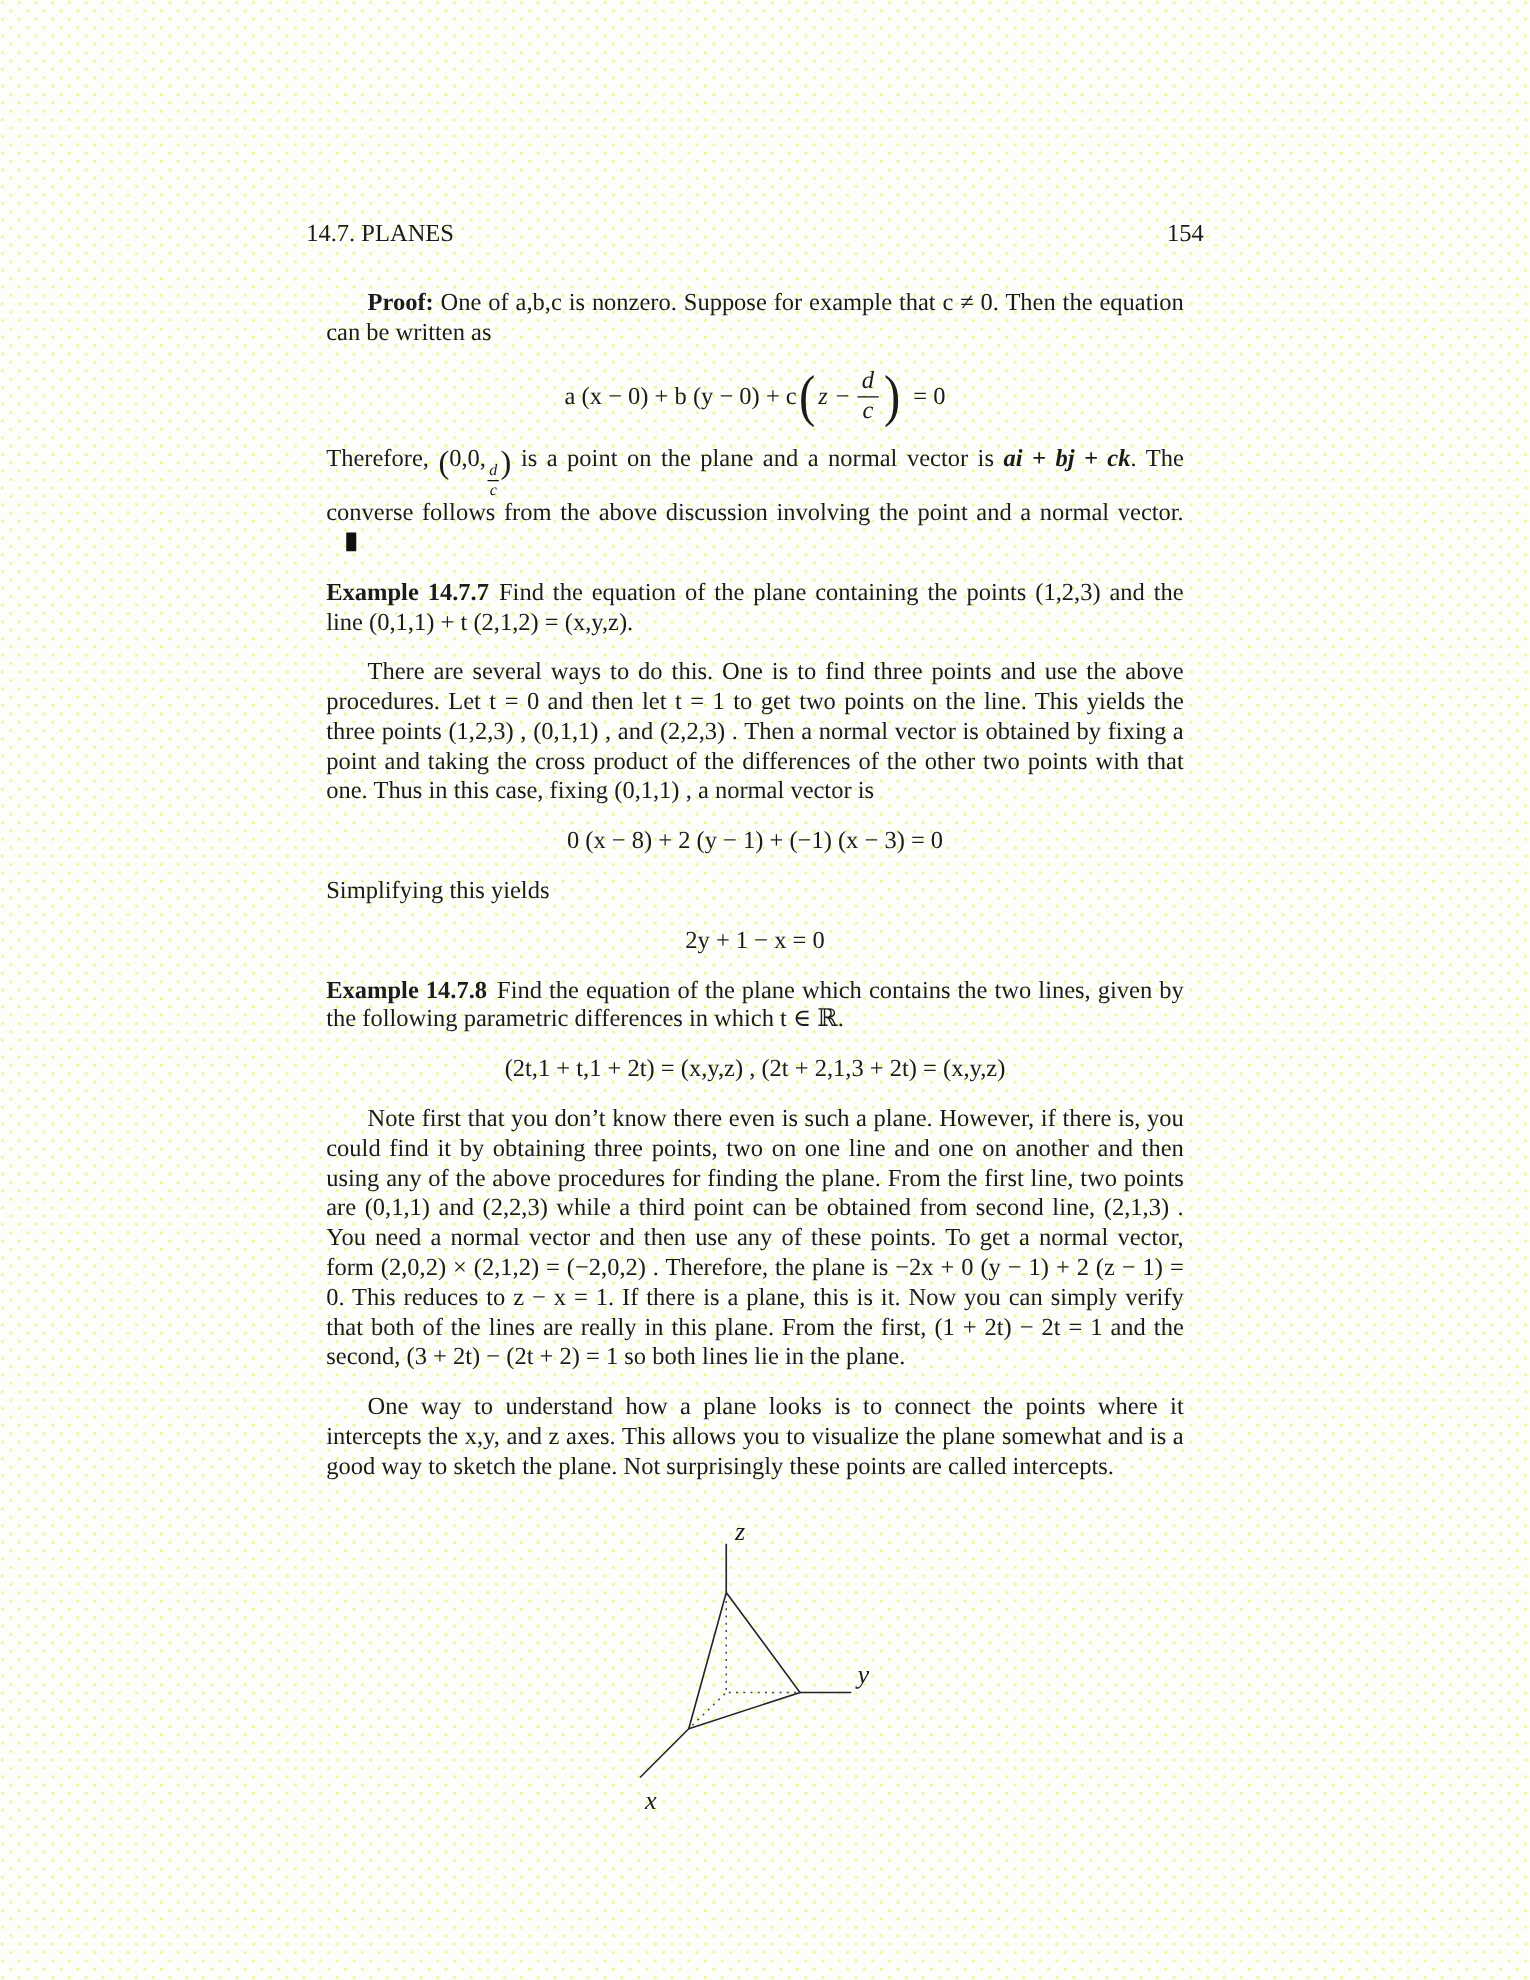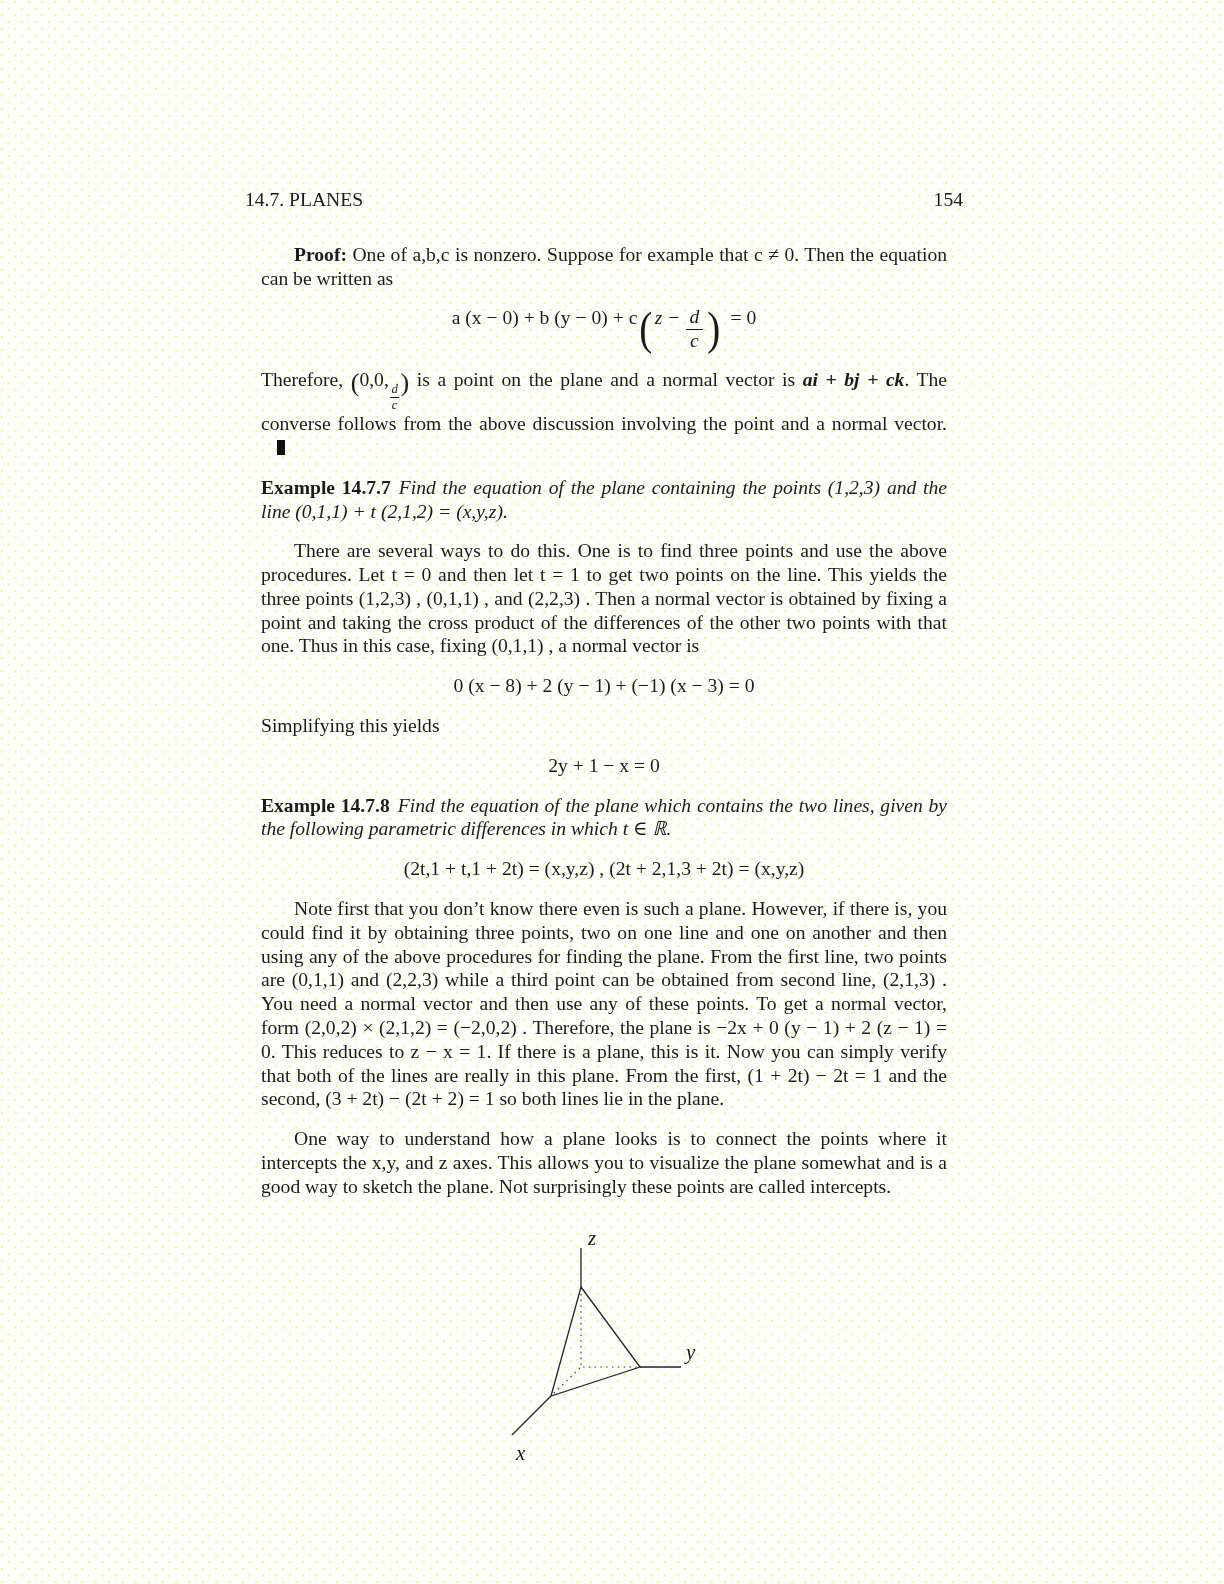--- a/index.html
+++ b/index.html
@@ -10,41 +10,41 @@
     color: #1b1b1b;
     background-color: #fdfdf9;
     background-image:
       radial-gradient(circle, #f8f294 1px, rgba(255,255,255,0) 1.35px),
       radial-gradient(circle, #f8f294 1px, rgba(255,255,255,0) 1.35px);
     background-size: 13.4px 13.4px;
     background-position: 2px 2px, 8.7px 8.7px;
     overflow: hidden;
   }
   .page {
-    position: absolute; left: 245px; top: 188px; width: 718px;
+    position: absolute; left: 245px; top: 176px; width: 718px;
     font-size: 19.6px; line-height: 23.8px;
   }
   .page-header {
     display: flex; justify-content: space-between;
     margin-bottom: 31px;
   }
   p.para { margin: 16px; text-align: justify; }
   .indent { text-indent: 33px; }
   .mt-sm { margin-top: 9px; }
   .mt-ex { margin-top: 15px; }
   .bold { font-weight: bold; }
   .ex-label { font-weight: bold; margin-right: 8px; }
-  .ex-body { font-style: italic; }
+  .ex-body { }
   .vec { font-weight: bold; font-style: italic; }
   .halmos {
     display: inline-block; width: 8px; height: 15px;
     background: #101010; margin-left: 16px; vertical-align: -1px;
   }
   .eq {
-    display: flex; justify-content: center; align-items: flex-start;
+    display: flex; justify-content: center; align-items: center;
     text-align: center; margin: 7px 0;
   }
   .eq-big { margin: 2px 0 6px; }
   .bigparen {
     font-size: 46px; font-weight: 400; line-height: 1;
     transform: scaleX(0.85); margin: 0 1px;
   }
   .frac {
     display: inline-flex; flex-direction: column; align-items: center;
     line-height: 1.15; font-style: italic; margin: 0 2px;

